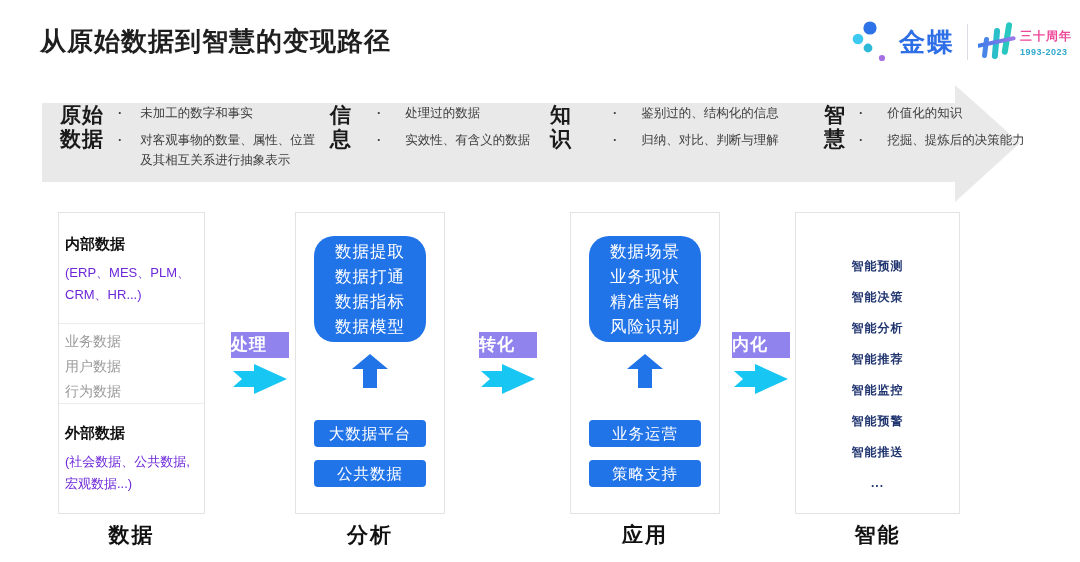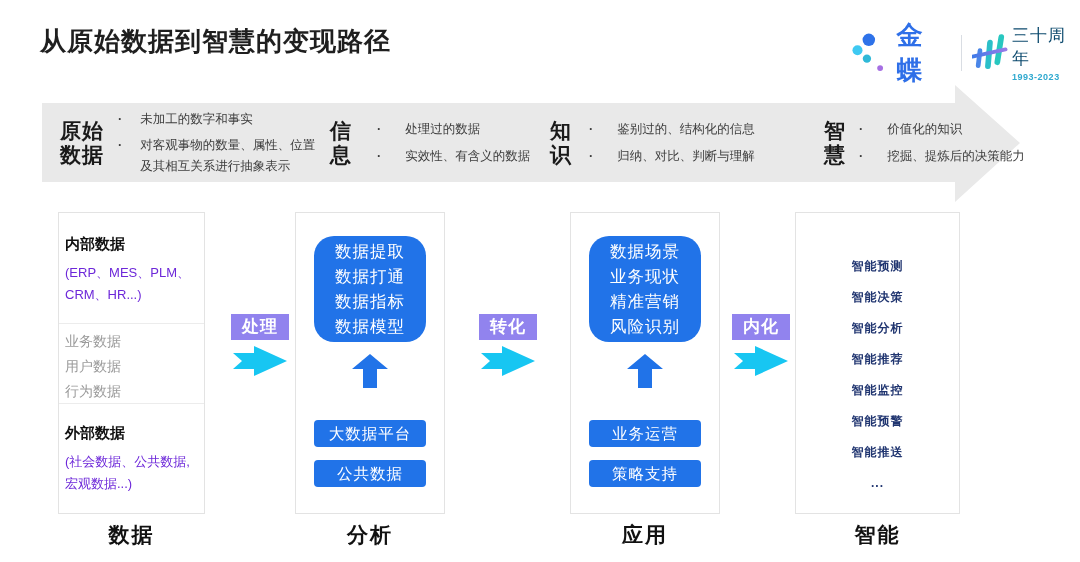--- a/index.html
+++ b/index.html
@@ -9,35 +9,35 @@
 
   
   .page-title { position:absolute; left:40px; top:24px; font-size:26px; font-weight:700; color:#1f1f1f; letter-spacing:1px; }
 
   .logo { position:absolute; left:849px; top:18px; display:flex; align-items:center; }
   .logo-dots { width:44px; height:48px; }
   .brand-name { font-size:26px; font-weight:700; color:#2E6FE8; letter-spacing:2px; margin-left:6px; }
   .logo-divider { width:1px; height:36px; background:#d9dde3; margin:0 10px 0 12px; }
   .ann-mark { width:38px; height:44px; }
   .ann-text { display:flex; flex-direction:column; justify-content:center; margin-left:4px; }
-  .ann-title { font-size:17px; font-weight:400; color:#0c4a6e; letter-spacing:1px; }
+  .ann-title { font-size:12px; font-weight:700; color:#ec4899; letter-spacing:1px; }
   .ann-years { font-size:9px; font-weight:700; color:#2FA9CF; letter-spacing:0.5px; margin-top:2px; }
 
   
   .banner-arrow-svg { position:absolute; left:42px; top:85px; }
-  .stage { position:absolute; top:103px; height:79px; display:flex; align-items:center; gap:12px; }
+  .stage { position:absolute; top:103px; height:79px; display:flex; gap:12px; }
   .stage-label { font-size:21px; font-weight:700; color:#1a1a1a; line-height:24px; letter-spacing:1px; }
   .stage-label.wide { width:46px; }
   .stage-label.narrow { width:23px; }
   .stage-points { display:flex; flex-direction:column; gap:6px; }
   .point { display:flex; gap:18px; font-size:12.5px; color:#3d3d3d; line-height:1.65; }
   .point .dot { font-weight:700; color:#3d3d3d; }
   .stage-1 { left:60px; }
   .stage-2 { left:330px; gap:24px; }
-  .stage-3 { left:550px; gap:16px; }
+  .stage-3 { left:550px; gap:40px; }
   .stage-4 { left:824px; }
   .stage-1 .pt { width:178px; display:inline-block; }
   .stage-2 .point, .stage-3 .point, .stage-4 .point { gap:24px; }
 
   
   .box { position:absolute; top:212px; height:302px; background:#fff; border:1px solid #e3e3e3; }
   .box-1 { left:58px;  width:147px; }
   .box-2 { left:295px; width:150px; }
   .box-3 { left:570px; width:150px; }
   .box-4 { left:795px; width:165px; }
@@ -60,21 +60,21 @@
               color:#fff; font-size:15.5px; letter-spacing:1px; line-height:27px; text-align:center;
               font-family:inherit; display:block; }
   .btn-1 { margin-top:32px; }
   .btn-2 { margin-top:13px; }
 
   
   .smart-list { padding-top:38px; text-align:center; }
   .smart-item { font-size:12px; font-weight:700; color:#203570; line-height:31px; letter-spacing:1px; }
 
   
-  .flow { position:absolute; top:314px; width:60px; text-align:center; }
+  .flow { position:absolute; top:332px; width:60px; text-align:left; }
   .flow-1 { left:230px; } .flow-2 { left:478px; } .flow-3 { left:731px; }
   .flow-label { display:block; width:58px; margin:0 auto; background:#9183EE; color:#fff;
                 font-size:17px; font-weight:700; line-height:26px; letter-spacing:1px; }
   .flow-arrow { display:block; margin:6px auto 0; }
 
   
   .col-footer { position:absolute; top:521px; font-size:21px; font-weight:700; color:#111; text-align:center; letter-spacing:2px; }
   .cf-1 { left:58px;  width:147px; }
   .cf-2 { left:295px; width:150px; }
   .cf-3 { left:570px; width:150px; }

